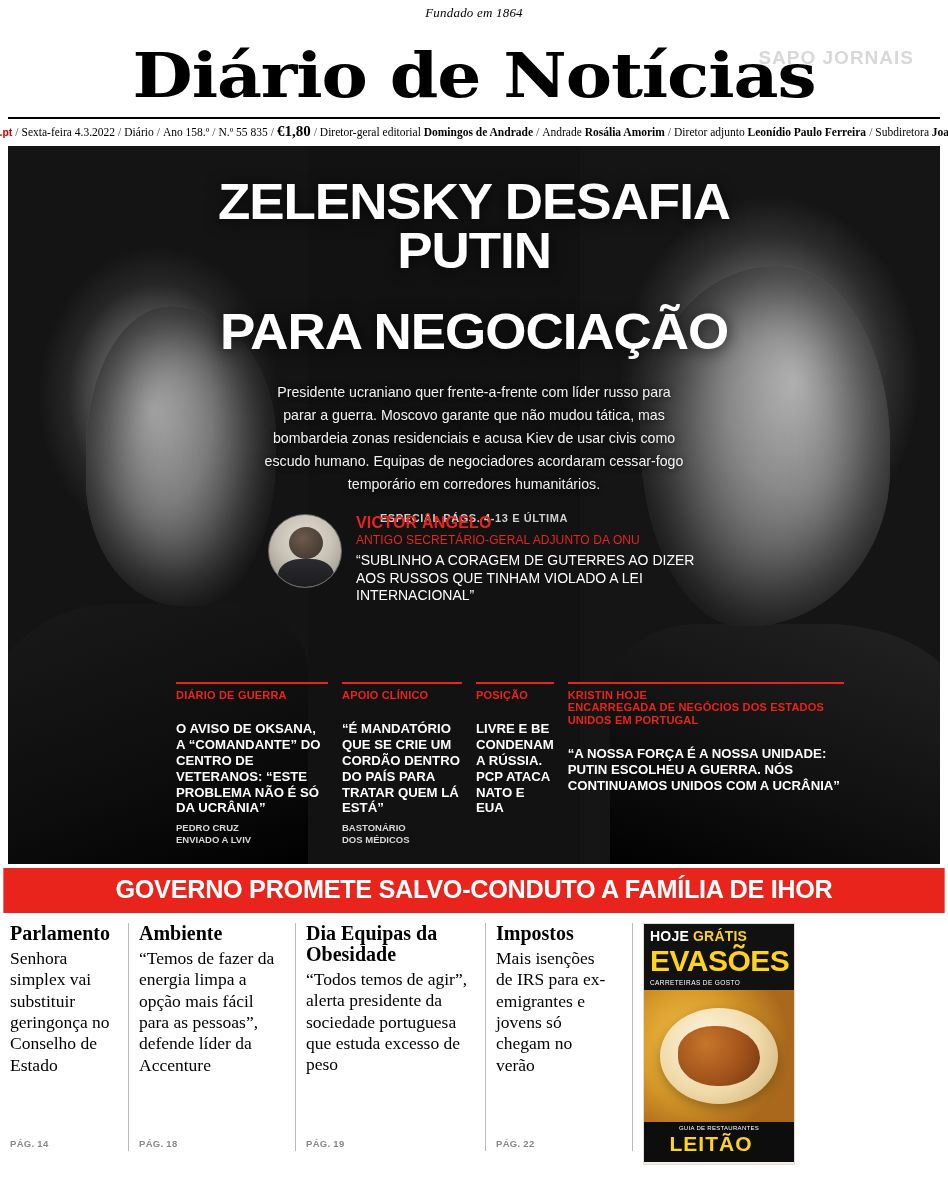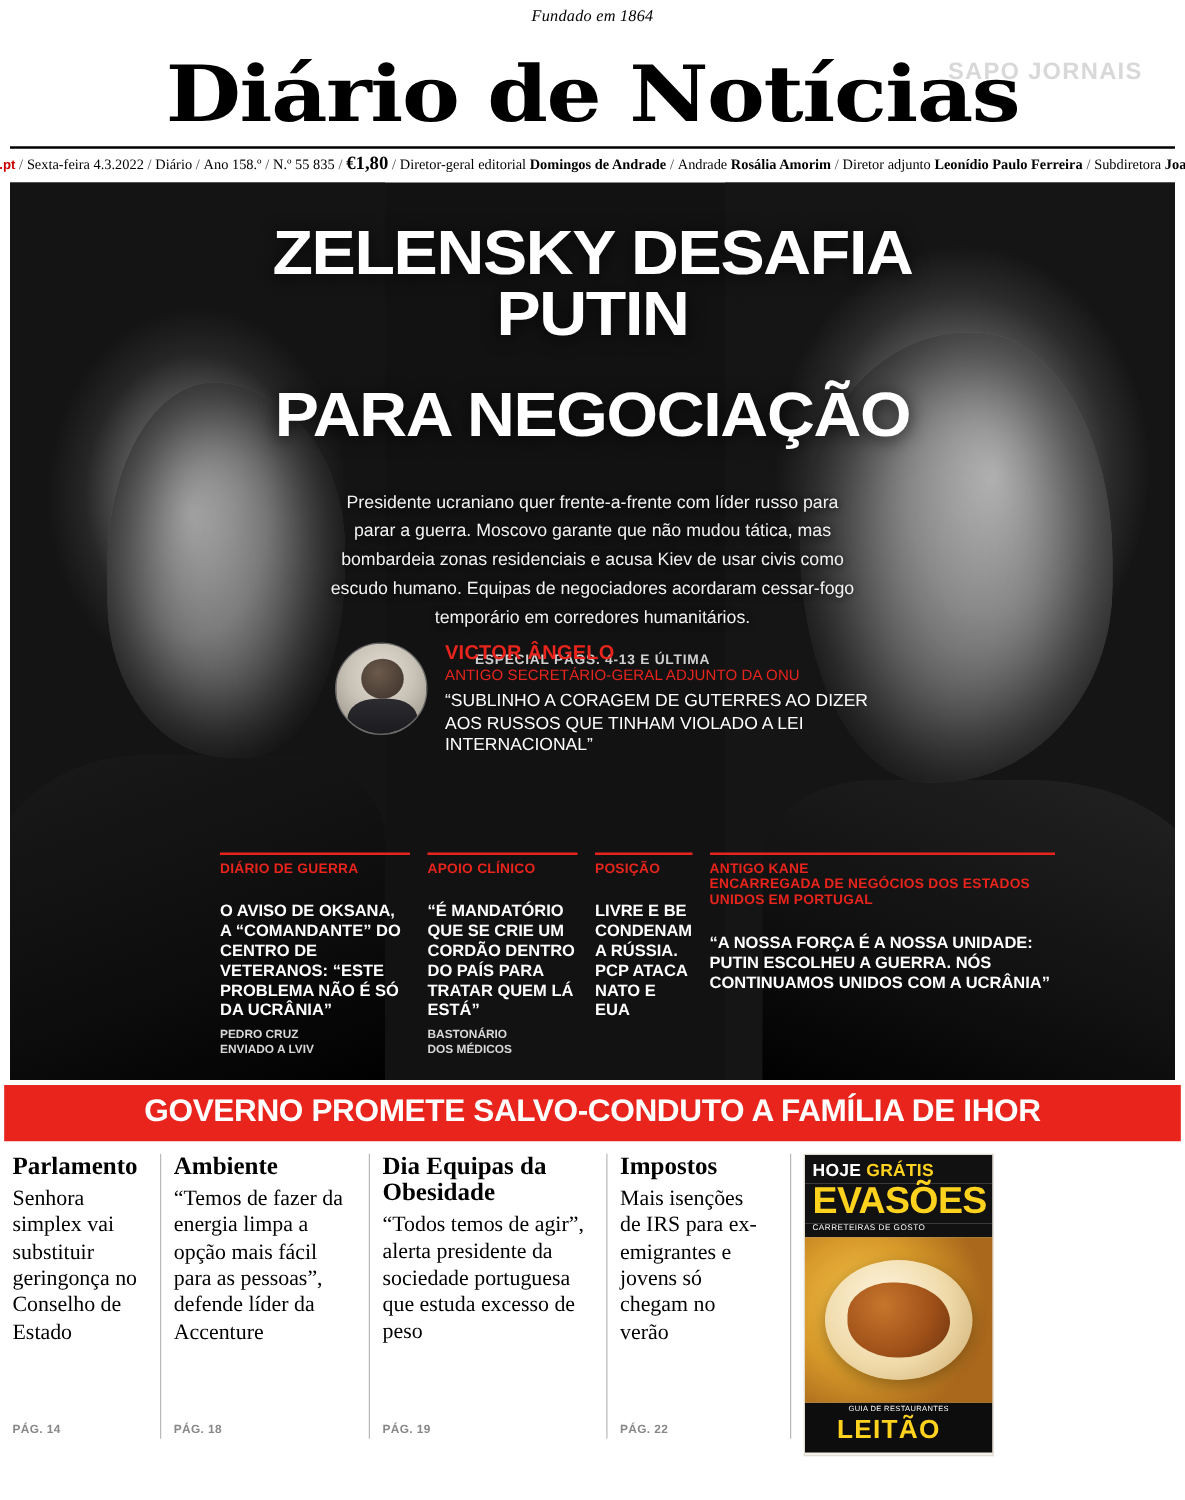--- a/index.html
+++ b/index.html
@@ -138,21 +138,21 @@
     letter-spacing: -1px;
     margin-top: 32px;
     transform: scaleX(1.06);
     text-transform: uppercase;
     text-shadow: 0 2px 14px rgba(0,0,0,.75);
   }
   .hero-lead {
     font-family: "Liberation Sans", sans-serif;
     font-size: 14.2px;
     line-height: 1.62;
-    margin: 34px auto 0 auto;
+    margin: 24px auto 0 auto;
     max-width: 420px;
     color: #f2f2f2;
     text-shadow: 0 1px 6px rgba(0,0,0,.8);
   }
   .hero-special {
     font-family: "Liberation Sans", sans-serif;
     font-weight: bold;
     font-size: 11px;
     letter-spacing: .6px;
     color: #cfcfcf;
@@ -457,21 +457,21 @@
       <div class="hc c2">
         <div class="hc-kicker">APOIO CLÍNICO</div>
         <div class="hc-text">“É MANDATÓRIO QUE SE CRIE UM CORDÃO DENTRO DO PAÍS PARA TRATAR QUEM LÁ ESTÁ”</div>
         <div class="hc-credit">BASTONÁRIO<br>DOS MÉDICOS</div>
       </div>
       <div class="hc c3">
         <div class="hc-kicker">POSIÇÃO</div>
         <div class="hc-text">LIVRE E BE CONDENAM A RÚSSIA. PCP ATACA NATO E EUA</div>
       </div>
       <div class="hc c4">
-        <div class="hc-kicker">ANTIGO KANE</div>
+        <div class="hc-kicker">KRISTIN HOJE</div>
         <div class="hc-kicker">ENCARREGADA DE NEGÓCIOS DOS ESTADOS UNIDOS EM PORTUGAL</div>
         <div class="hc-text">“A NOSSA FORÇA É A NOSSA UNIDADE: PUTIN ESCOLHEU A GUERRA. NÓS CONTINUAMOS UNIDOS COM A UCRÂNIA”</div>
       </div>
     </div>
   </div>
 
   <div class="red-banner">GOVERNO PROMETE SALVO-CONDUTO A FAMÍLIA DE IHOR</div>
 
   <div class="bottom">
     <div class="bcol" style="flex:0 0 120px;">

